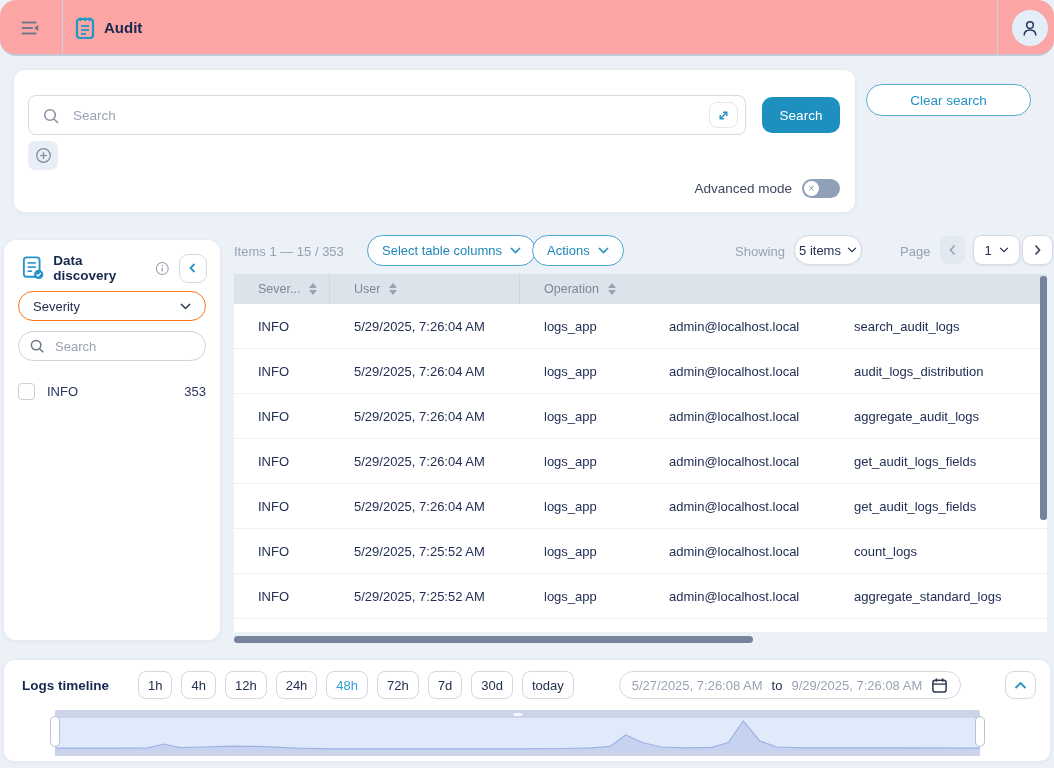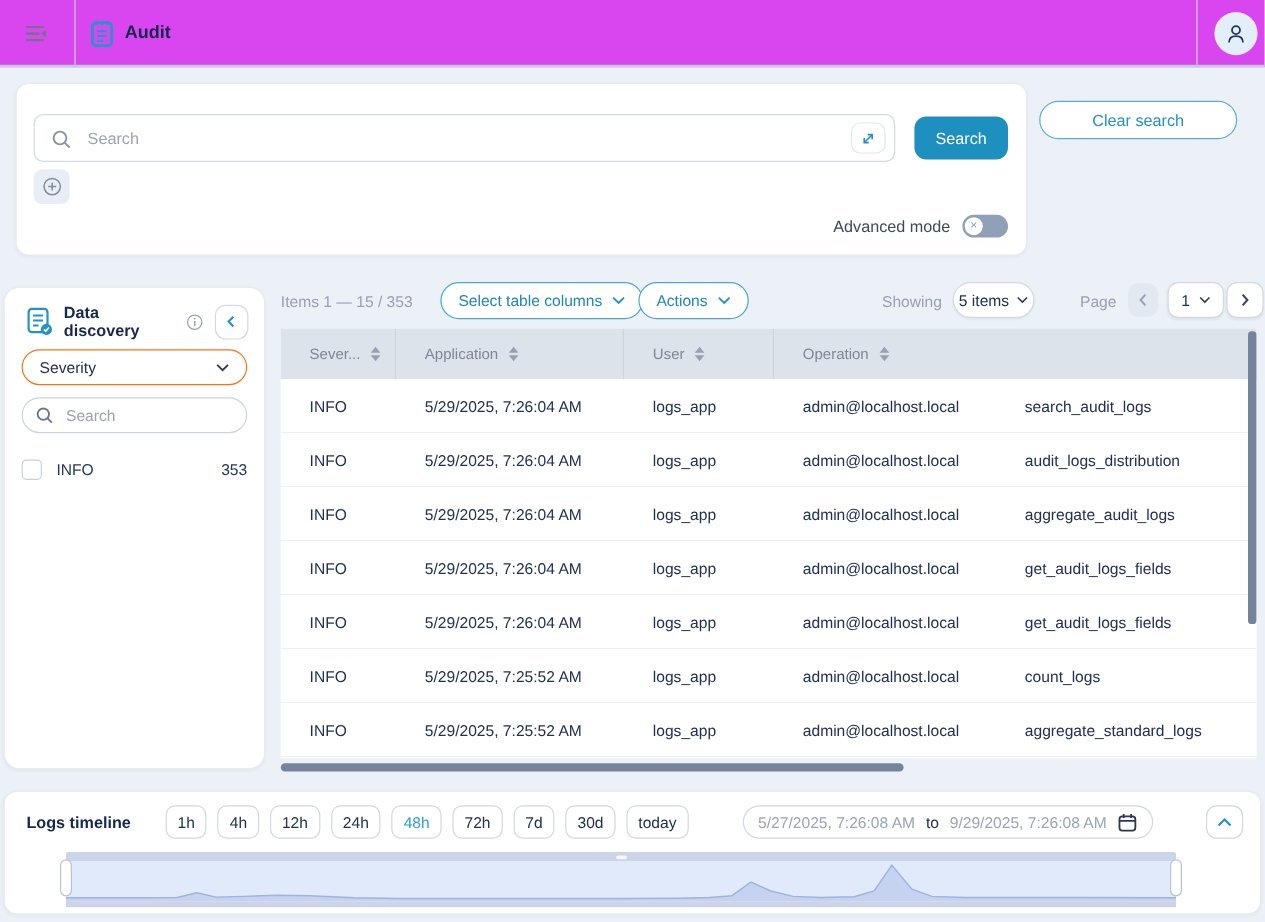--- a/index.html
+++ b/index.html
@@ -1,21 +1,21 @@
 <!DOCTYPE html>
 <html><head>
 <meta charset="utf-8">
 <style>
   * { box-sizing: border-box; }
   html,body { margin:0; padding:0; }
   body { font-family:"Liberation Sans", sans-serif; background:#ecf1f8; color:#23305a; }
   #app { position:relative; width:1054px; height:768px; background:#ecf1f8; overflow:hidden; }
 
   
-  .topbar { position:absolute; left:0; top:0; width:1054px; height:56px; background:#d946ef; border-bottom:2px solid #c3cad5; }
+  .topbar { position:absolute; left:0; top:0; width:1054px; height:56px; background:#fca5a5; border-bottom:2px solid #c3cad5;border-radius:16px; }
   .topbar .vdiv { position:absolute; top:0; bottom:0; width:1px; background:#ccd2dc; }
   .menu-btn { position:absolute; left:13px; top:13px; width:34px; height:30px; background:transparent; border:none; cursor:pointer; display:flex; align-items:center; justify-content:center; }
   .audit-icon { position:absolute; left:74px; top:15px; }
   .page-title { position:absolute; left:104px; top:19px; font-size:15px; font-weight:bold; color:#15284e; }
   .avatar { position:absolute; left:1012px; top:10px; width:36px; height:36px; border-radius:50%; background:#e4eef9; display:flex; align-items:center; justify-content:center; cursor:pointer; }
 
   
   .search-card { position:absolute; left:14px; top:70px; width:841px; height:142px; background:#fff; border-radius:10px; box-shadow:0 0 0 1px #e7eaf0, 0 1px 4px rgba(25,39,80,.07); }
   .search-input-wrap { position:absolute; left:14px; top:25px; width:718px; height:40px; border:1px solid #d4dae2; border-radius:8px; background:#fff; }
   .search-input-wrap .mag { position:absolute; left:13px; top:11px; }
@@ -55,21 +55,21 @@
   .btn-actions { left:298px; }
   .showing-label { position:absolute; left:501px; top:9px; font-size:13px; color:#98a1b3; }
   .pagesize-box { position:absolute; left:560px; top:0; width:68px; height:30px; border:1px solid #d5dae2; border-radius:15px; background:#fff; box-shadow:0 1px 2px rgba(25,39,80,.08); display:flex; align-items:center; justify-content:center; gap:6px; font-size:13px; color:#22304f; cursor:pointer; }
   .page-label { position:absolute; left:666px; top:9px; font-size:13px; color:#98a1b3; }
   .page-prev { position:absolute; left:706px; top:1px; width:25px; height:28px; background:#e3e9f1; border:none; border-radius:8px; cursor:default; display:flex; align-items:center; justify-content:center; }
   .page-num { position:absolute; left:739px; top:0; width:47px; height:30px; border:1px solid #d5dae2; border-radius:9px; background:#fff; box-shadow:0 1px 2px rgba(25,39,80,.08); display:flex; align-items:center; justify-content:center; gap:7px; font-size:13px; color:#22304f; cursor:pointer; }
   .page-next { position:absolute; left:788px; top:0; width:31px; height:30px; border:1px solid #d5dae2; border-radius:9px; background:#fff; box-shadow:0 1px 2px rgba(25,39,80,.08); cursor:pointer; display:flex; align-items:center; justify-content:center; }
 
   
   .table-wrap { position:absolute; left:234px; top:274px; width:813px; height:358px; background:#fff; }
-  .thead { display:flex; height:42px; background:#dde3eb; }
+  .thead { display:flex; height:30px; background:#dde3eb; }
   .th { display:flex; align-items:center; gap:9px; padding-left:24px; font-size:12.5px; color:#7e8798; border-right:1px solid #cfd6e0; cursor:pointer; }
   .th:last-child { border-right:none; }
   .th:nth-child(1), .td:nth-child(1) { width:96px; }
   .th:nth-child(2), .td:nth-child(2) { width:190px; }
   .th:nth-child(3), .td:nth-child(3) { width:125px; }
   .th:nth-child(4), .td:nth-child(4) { width:185px; }
   .th:nth-child(5), .td:nth-child(5) { flex:1; }
   .tr { display:flex; height:45px; border-bottom:1px solid #edf0f4; background:#fff; }
   .td { display:flex; align-items:center; padding-left:24px; font-size:13px; color:#232f55; overflow:hidden; white-space:nowrap; }
   .sort { display:flex; flex-direction:column; align-items:center; }
@@ -251,27 +251,20 @@
       <svg width="9" height="12" viewBox="0 0 9 12">
         <polyline points="2.5,1.5 6.5,6 2.5,10.5" fill="none" stroke="#3a475c" stroke-width="1.7"></polyline>
       </svg>
     </button>
   </div>
 
   <div class="table-wrap">
     <div class="thead">
         <div class="th">
           <span>Sever...</span>
-          <span class="sort">
-            <i class="tri up"></i>
-            <i class="tri down"></i>
-          </span>
-        </div>
-        <div class="th">
-          <span>Application</span>
           <span class="sort">
             <i class="tri up"></i>
             <i class="tri down"></i>
           </span>
         </div>
         <div class="th">
           <span>User</span>
           <span class="sort">
             <i class="tri up"></i>
             <i class="tri down"></i>

